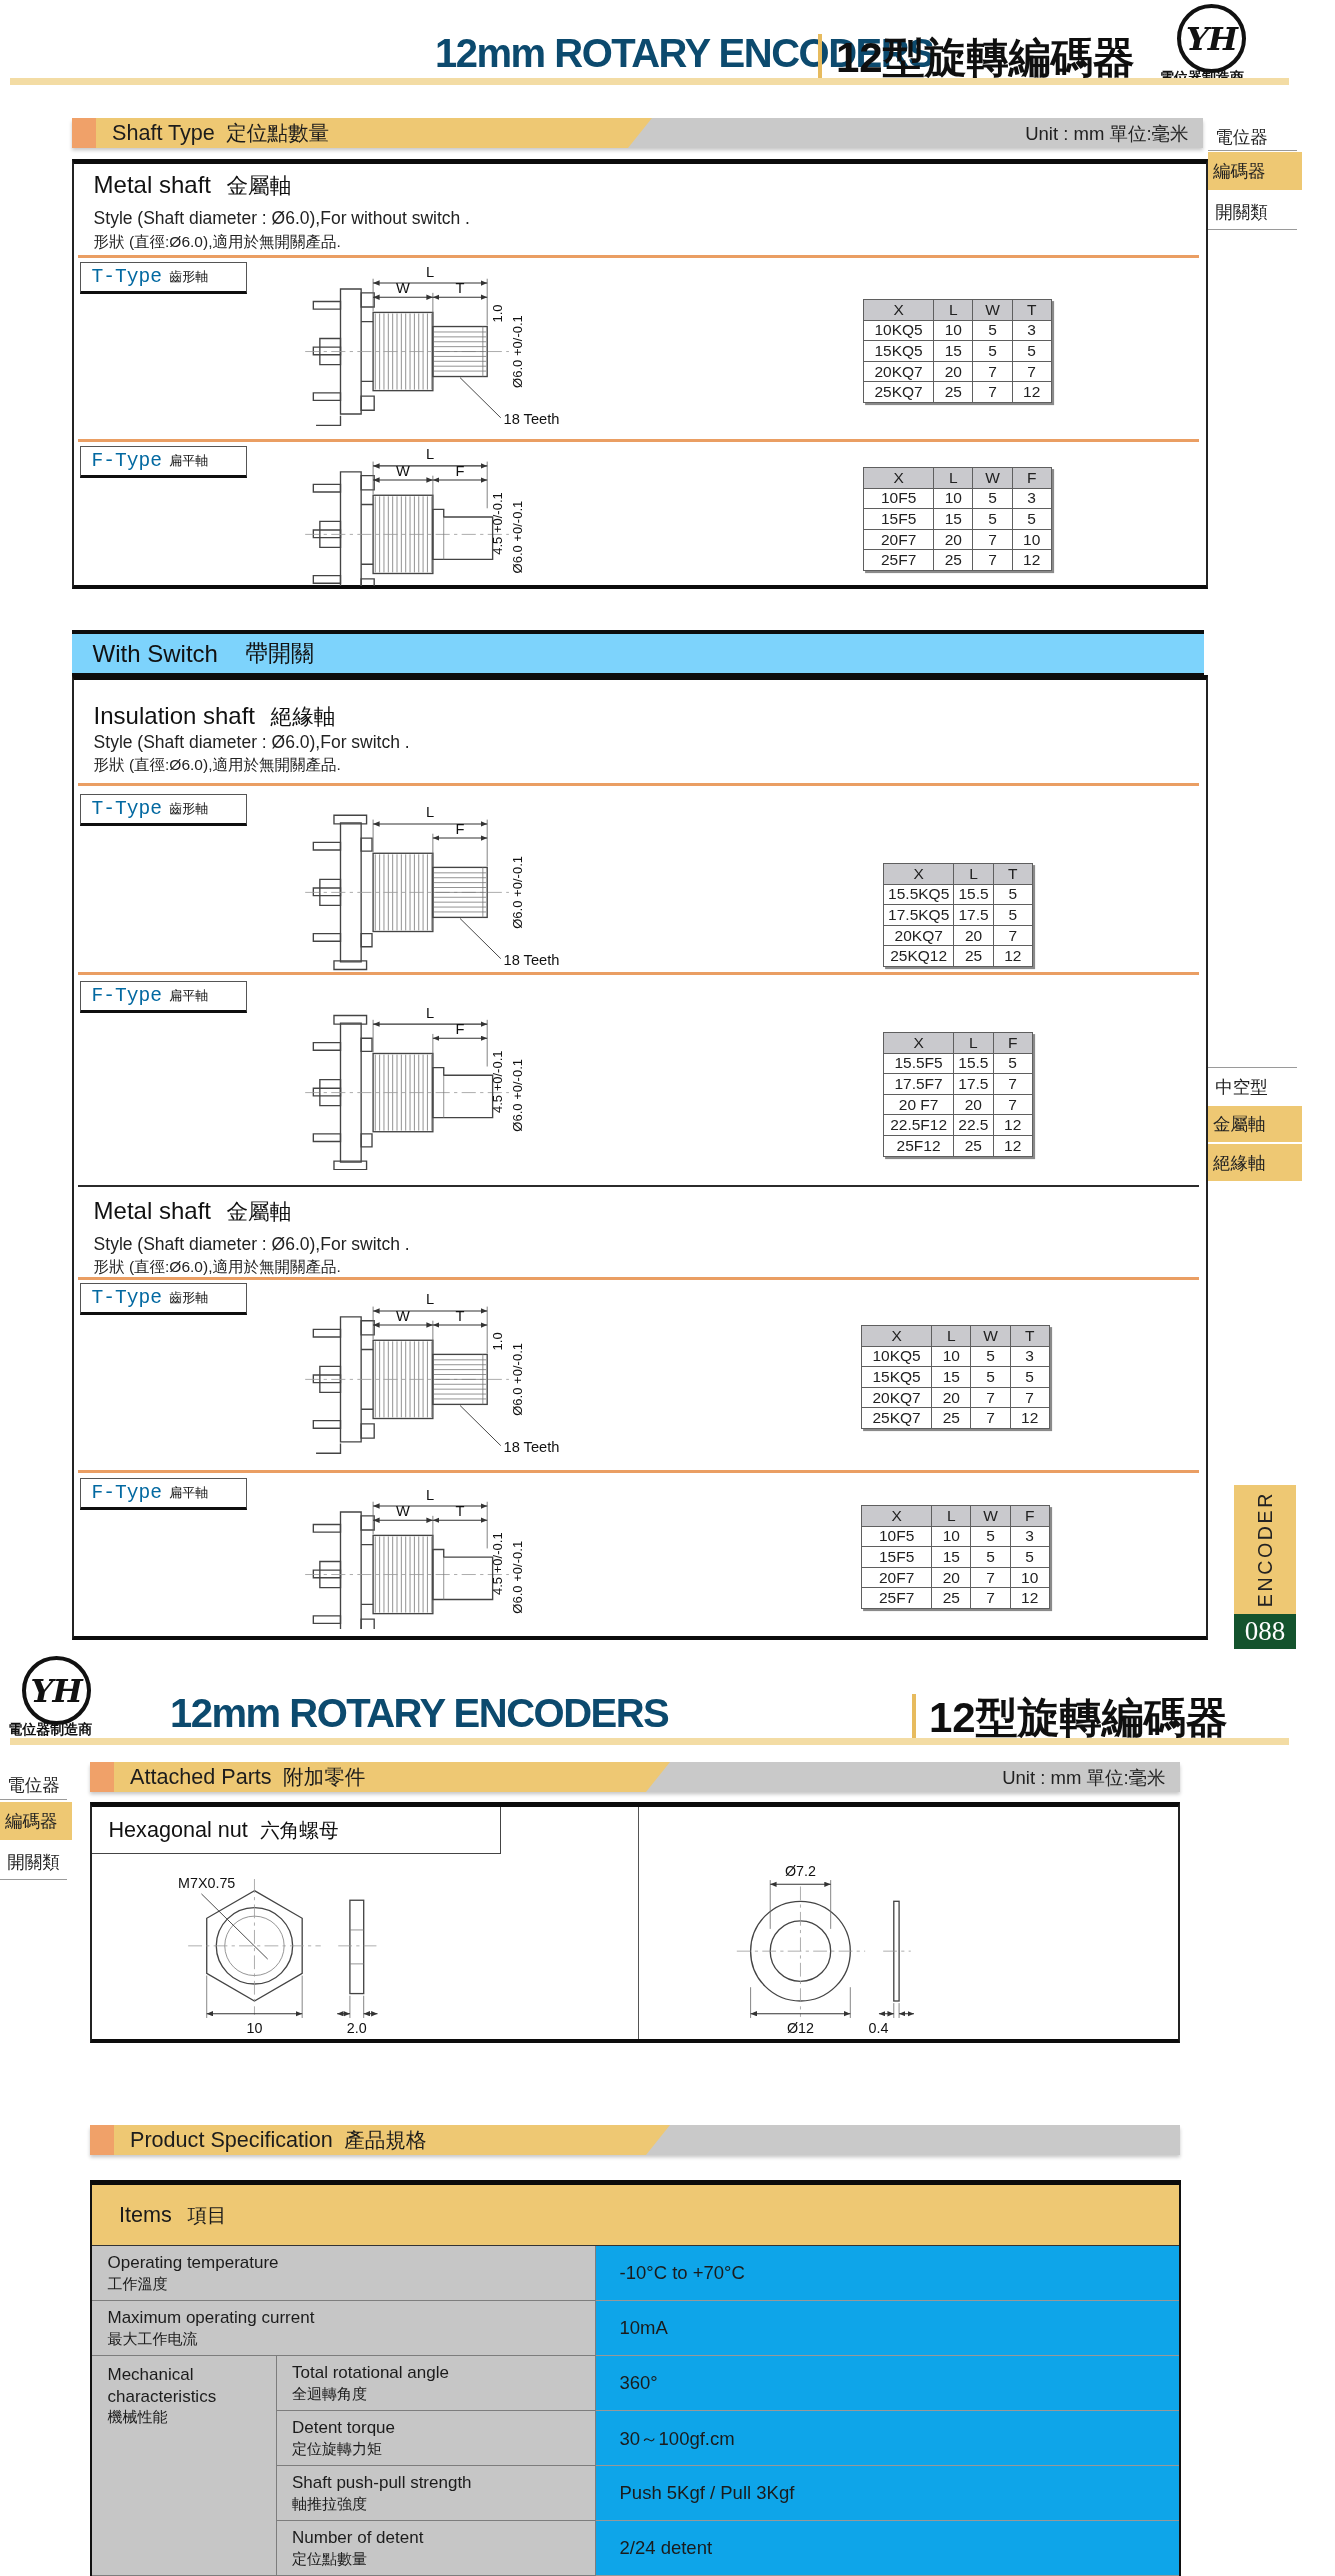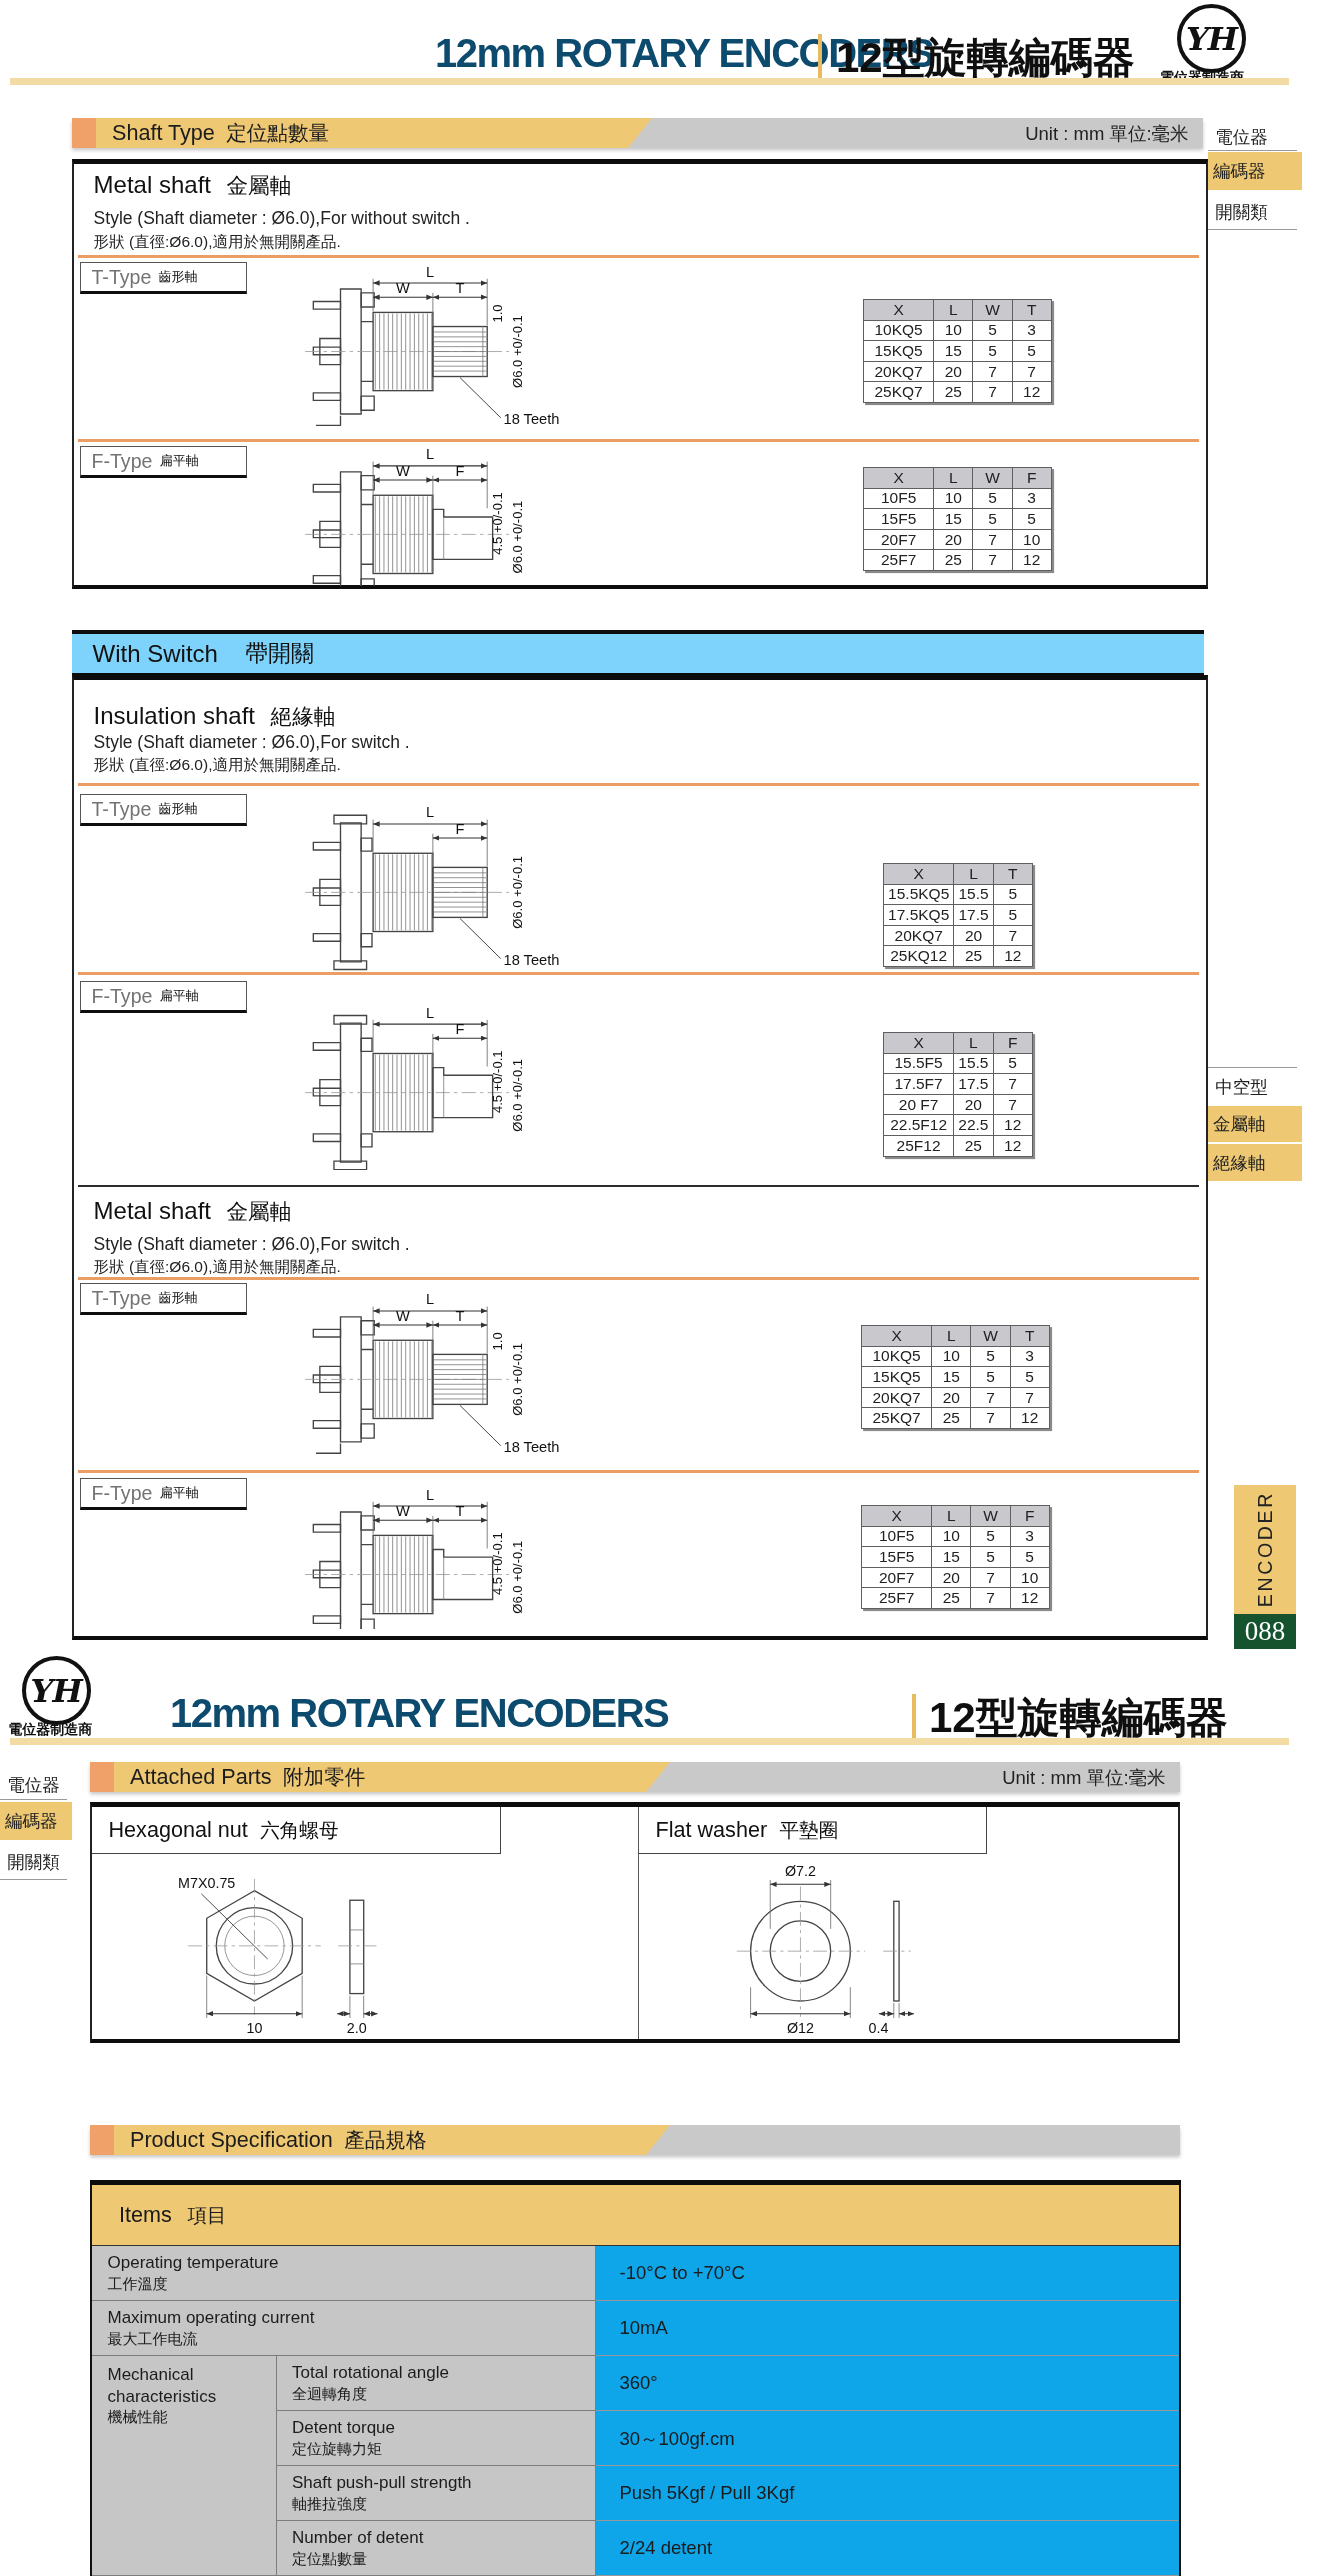--- a/index.html
+++ b/index.html
@@ -34,21 +34,21 @@
   .shaft-h{display:flex;align-items:baseline;gap:15.5px;}
   .shaft-h .en{font-size:24px;color:#111;}
   .shaft-h .zh{font-size:21.6px;color:#111;}
   .style-line{font-size:17.5px;color:#222;white-space:nowrap;}
   .style-line.zh{font-size:15.5px;}
   .orange-hr{height:2.6px;background:#ea9e63;}
   .dark-hr{height:2.1px;background:#2b2b2b;}
 
   .type-label{background:#fff;border:1px solid #555;border-bottom:3.6px solid #0e0e0e;
      display:flex;align-items:center;gap:7.2px;padding-left:10.3px;}
-  .type-label .en{font-size:19.6px;color:#737373;}
+  .type-label .en{font-size:19.6px;color:#0369a1;font-family:Liberation Mono, monospace;}
   .type-label .zh{font-size:13px;color:#111;}
 
   
   table.dim{border-collapse:collapse;background:#fff;border:1.5px solid #2e2e2e;
      box-shadow:2.1px 2.1px 0 #8a8a8a;}
   table.dim th{background:#c9c9cd;font-weight:normal;}
   table.dim th,table.dim td{border:1px solid #5f5f5f;font-size:15.5px;color:#222;
      text-align:center;height:19.6px;padding:0 4.1px;min-width:30px;}
   table.dim th:first-child,table.dim td:first-child{min-width:61px;}
 
@@ -556,24 +556,20 @@
   </div>
   <div class="unit">Unit : mm  單位:毫米</div>
 </div>
 
 <div class="p bigbox" style="left:90px;top:1802px;width:1086px;height:232px">
   <div class="p vdiv" style="left:546px;top:0;height:100%"></div>
   <div class="p part-label" style="left:0;top:0;width:391px;height:46px">
     <span class="en">Hexagonal nut</span>
     <span class="zh">六角螺母</span>
   </div>
-  <div class="p part-label" style="left:547px;top:0;width:330px;height:46px">
-    <span class="en">Flat washer</span>
-    <span class="zh">平墊圈</span>
-  </div>
 
   <svg class="p" style="left:77px;top:54px" width="330" height="175" viewBox="0 0 620 330">
     <polygon class="o" points="160,56 250,108 250,212 160,264 70,212 70,108"></polygon>
     <circle class="o" cx="160" cy="160" r="72"></circle>
     <circle class="thin" cx="160" cy="160" r="56"></circle>
     <line class="cl" x1="35" y1="160" x2="285" y2="160"></line>
     <line class="cl" x1="160" y1="34" x2="160" y2="290"></line>
     <path class="ldr" d="M185,185 L60,62"></path>
     <text x="16" y="50">M7X0.75</text>
     <path class="ext" d="M70,216 V296 M250,216 V296"></path>

